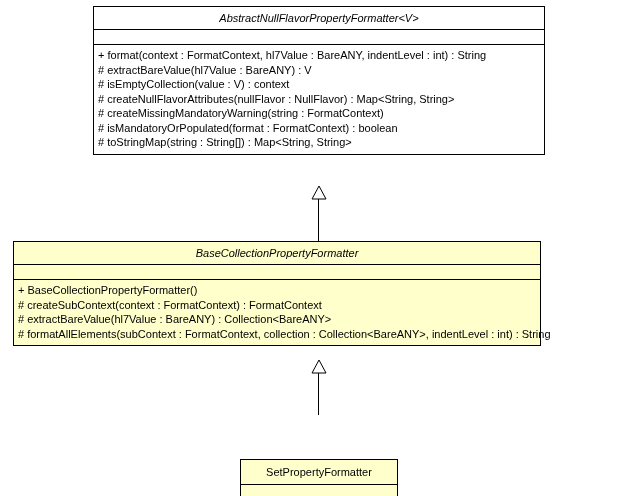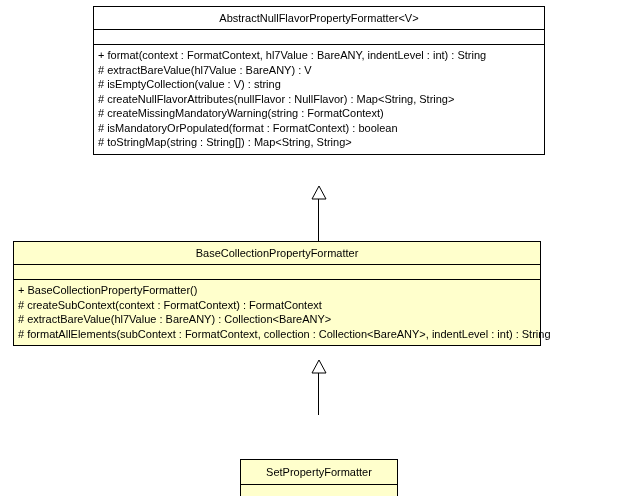--- a/index.html
+++ b/index.html
@@ -21,20 +21,21 @@
     border: 1px solid #000000;
     box-sizing: border-box;
   }
   .uml-title {
     text-align: center;
     padding: 5px 4px 5px 4px;
     box-sizing: border-box;
     border-bottom: 1px solid #000000;
   }
   .uml-title.italic {
+    font-style: italic;
   }
   .uml-attrs {
     box-sizing: border-box;
     border-bottom: 1px solid #000000;
     padding: 4px 4px;
     min-height: 7px;
   }
   .uml-ops {
     box-sizing: border-box;
     padding: 3px 4px 4px 4px;
@@ -83,21 +84,21 @@
 </style>
 </head>
 <body>
 
 <div class="uml-box" id="box-abstract">
   <div class="uml-title italic">AbstractNullFlavorPropertyFormatter&lt;V&gt;</div>
   <div class="uml-attrs"></div>
   <div class="uml-ops">
     <div>+ format(context : FormatContext, hl7Value : BareANY, indentLevel : int) : String</div>
     <div># extractBareValue(hl7Value : BareANY) : V</div>
-    <div># isEmptyCollection(value : V) : string</div>
+    <div># isEmptyCollection(value : V) : context</div>
     <div># createNullFlavorAttributes(nullFlavor : NullFlavor) : Map&lt;String, String&gt;</div>
     <div># createMissingMandatoryWarning(string : FormatContext)</div>
     <div># isMandatoryOrPopulated(format : FormatContext) : boolean</div>
     <div># toStringMap(string : String[]) : Map&lt;String, String&gt;</div>
   </div>
 </div>
 
 <div class="gen-line" style="left:318px; top:198px; height:43px;"></div>
 <svg class="gen-arrow-outline" style="left:311px; top:186px;" width="16" height="14" viewBox="0 0 16 14">
   <polygon points="8,0 15,13 1,13" fill="#ffffff" stroke="#000000" stroke-width="1"></polygon>

